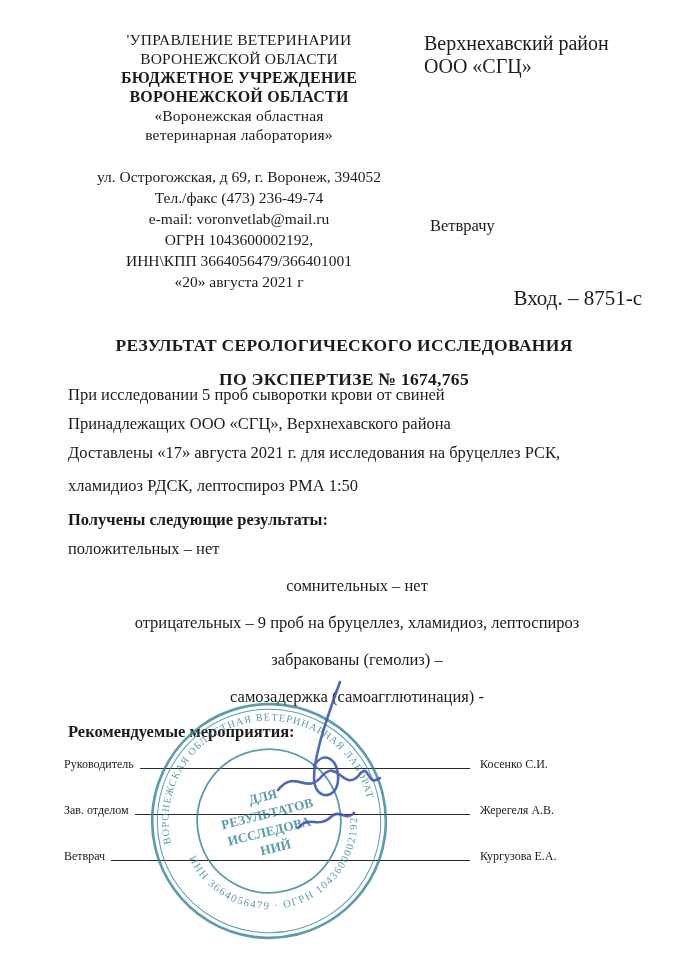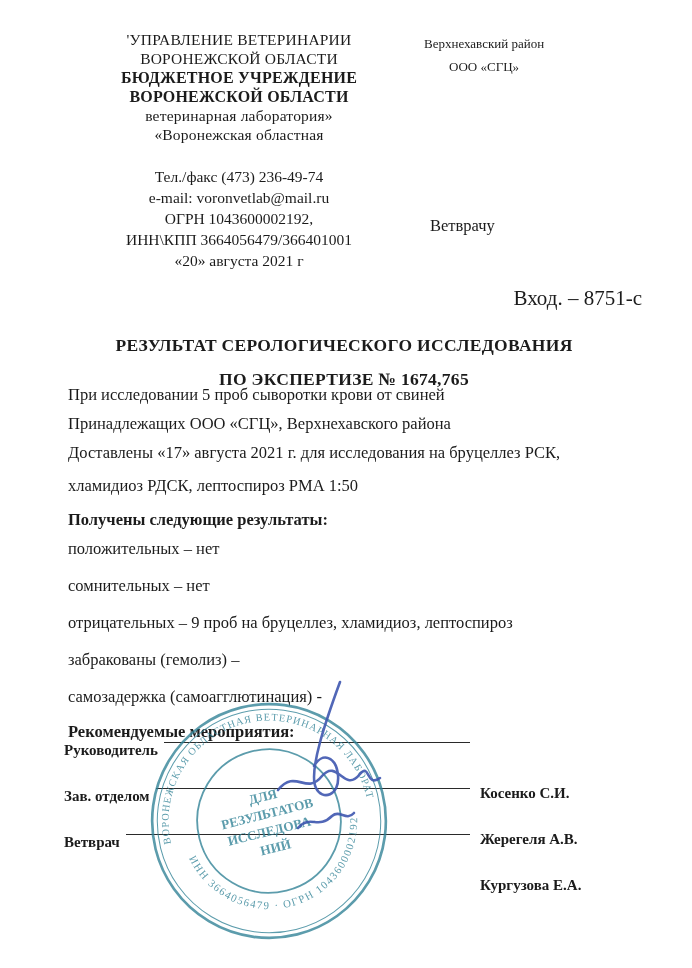--- a/index.html
+++ b/index.html
@@ -12,38 +12,38 @@
   .org-block {
     position:absolute; left:56px; top:30px; width:366px;
     text-align:center; font-size:15.5px; line-height:19px; letter-spacing:.2px;
   }
   .org-line.bold { font-weight:bold; font-size:16px; }
   .contact-block {
     position:absolute; left:56px; top:166px; width:366px;
     text-align:center; font-size:15.5px; line-height:21px;
   }
   
-  .recipient { position:absolute; left:424px; top:32px; font-size:13px; line-height:23px;text-align:center; }
+  .recipient { position:absolute; left:424px; top:32px; font-size:20px; line-height:23px; }
   .vetvrach  { position:absolute; left:430px; top:216px; font-size:16.5px; }
   .incoming  { position:absolute; right:46px; top:286px; font-size:21px; }
   
   .title { position:absolute; left:0; right:0; top:312px; text-align:center;margin-top:23px; }
   .title-line { font-weight:bold; font-size:17.5px; letter-spacing:.3px; margin-bottom:13px; }
   
   .body-block { position:absolute; left:64px; right:38px; top:378px; font-size:16.5px; line-height:25px; }
   .body-block p { margin:4px; }
   .p4  { margin-top:8px  !important; }
   .bld { font-weight:bold; }
   .rh  { margin-top:9px  !important; }
   .r1  { margin-top:3px  !important; }
-  .gap { margin-top:12px !important; }
+  .gap { margin-top:12px !important;text-align:center; }
   .rec { margin-top:10px !important; }
   
   .sigs { position:absolute; left:64px; right:58px; top:742px; }
-  .sig-row { display:flex; height:30px; margin-bottom:16px; font-size:15px;font-weight:bold; }
+  .sig-row { display:flex; align-items:flex-end; height:30px; margin-bottom:16px; font-size:12px; }
   .sig-role { white-space:nowrap; }
   .sig-line { flex:1; border-bottom:1.4px solid #2a2a2a; margin:0 10px 3px 6px; height:1px; }
   .sig-name { width:150px; white-space:nowrap;margin-top:43px; }
   
   .stamp {
     position:absolute; left:146px; top:698px; width:246px; height:246px;
     color:#2f8195; opacity:.78; transform:rotate(-14deg); z-index:5;
   }
   .ink {
     position:absolute; left:248px; top:660px; width:170px; height:200px;
@@ -53,25 +53,26 @@
 </head>
 <body>
 
 <div class="page">
 
   <div class="org-block">
     <div class="org-line">'УПРАВЛЕНИЕ ВЕТЕРИНАРИИ</div>
     <div class="org-line">ВОРОНЕЖСКОЙ ОБЛАСТИ</div>
     <div class="org-line bold">БЮДЖЕТНОЕ УЧРЕЖДЕНИЕ</div>
     <div class="org-line bold">ВОРОНЕЖСКОЙ ОБЛАСТИ</div>
+    <div class="org-line">«Воронежская областная</div>
     <div class="org-line">ветеринарная лаборатория»</div>
-    <div class="org-line">«Воронежская областная</div>
   </div>
 
   <div class="contact-block">
+    <div>ул. Острогожская, д 69, г. Воронеж, 394052</div>
     <div>Тел./факс (473) 236-49-74</div>
     <div>e-mail: voronvetlab@mail.ru</div>
     <div>ОГРН 1043600002192,</div>
     <div>ИНН\КПП 3664056479/366401001</div>
     <div>«20» августа 2021 г</div>
   </div>
 
   <div class="recipient">
     <div>Верхнехавский район</div>
     <div>ООО «СГЦ»</div>

